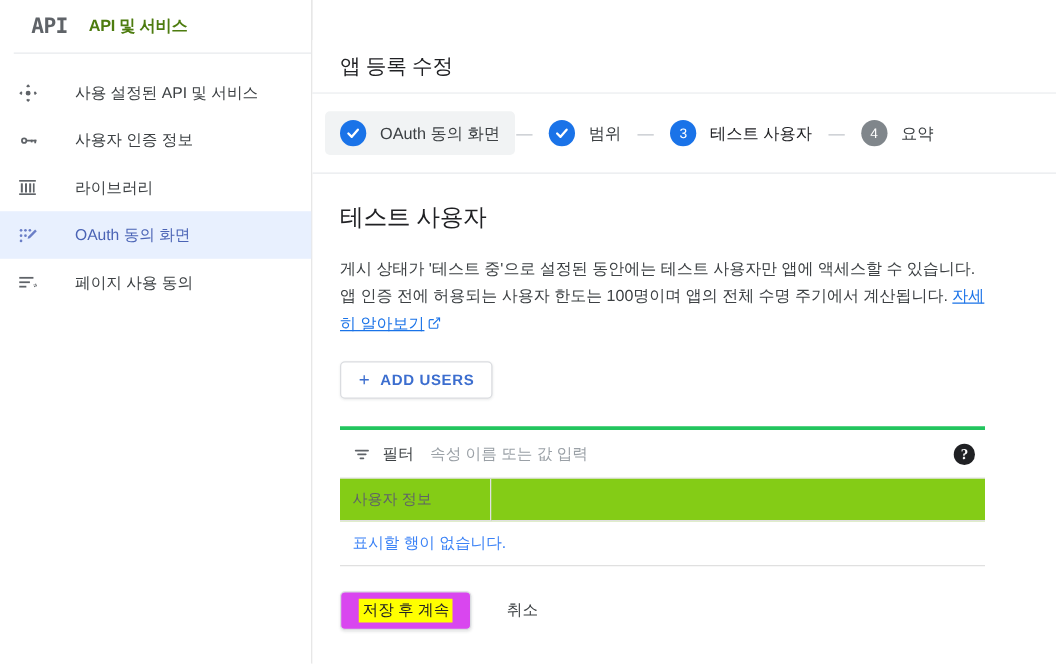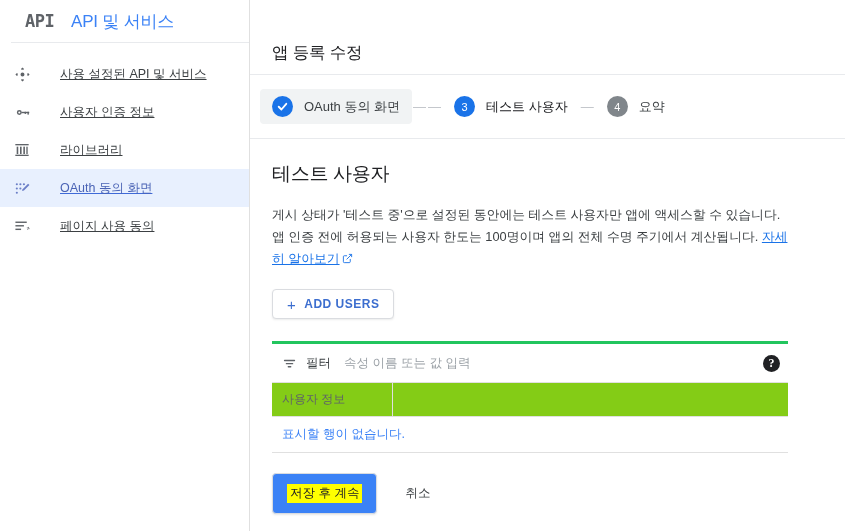--- a/index.html
+++ b/index.html
@@ -27,32 +27,31 @@
     border-bottom: 1px solid #e8eaed;
     margin-left: 11px;
   }
   .brand-logo {
     font-family: "DejaVu Sans Mono", "Liberation Mono", monospace;
     font-size: 17px; font-weight: 700; letter-spacing: -0.5px;
     color: #5f6368;
     width: 46px;
   }
   .brand-title {
-    font-size: 17px; color: #3b82f6; font-weight: 400;
+    font-size: 13px; color: #4d7c0f; font-weight: 700;
     letter-spacing: -0.2px;
   }
   .nav { padding-top: 12px; }
   .nav-item {
     display: flex; align-items: center;
     height: 38px;
     padding-left: 14px;
     color: #3c4043;
     font-size: 12.5px;
     cursor: pointer;
-    text-decoration: underline;
   }
   .nav-item.active { background: #e8f0fe; color: #3f6ad8; }
   .nav-item.active .nav-label { color: #4a63b5; }
   .nav-icon {
     width: 46px; flex: 0 0 46px;
     display: flex; align-items: center; justify-content: flex-start;
     color: #5f6368;
   }
   .nav-item.active .nav-icon { color: #6b7fc7; }
   .nav-label { white-space: nowrap; }
@@ -179,23 +178,23 @@
     border-bottom: 1px solid #e0e0e0;
   }
 
   
   .actions {
     margin-top: 20px;
     display: flex; align-items: center; gap: 12px;
   }
   .btn-save {
     position: relative;
-    height: 41px;
+    height: 31px;
     padding: 0 14px;
-    background: #3b82f6;
+    background: #d946ef;
     border: 1px solid #dadce0;
     border-radius: 4px;
     font-size: 12.5px;
     color: #3c4043;
     cursor: pointer;
     display: inline-flex; align-items: center;
     box-shadow: 0 1px 2px rgba(60,64,67,.12);
     font-family: inherit;
   }
   .btn-save .hl {
@@ -299,20 +298,28 @@
       <div class="step hovered">
         <span class="step-badge done">
           <svg class="check-svg" viewBox="0 0 24 24" fill="none" stroke="#ffffff" stroke-width="3.4" stroke-linecap="round" stroke-linejoin="round">
               <path d="M5 12.5l5 5L19 7"></path>
             </svg>
         </span>
         <span class="step-label">OAuth 동의 화면</span>
       </div>
       <span class="step-sep">—</span>
 
+      <div class="step">
+        <span class="step-badge done">
+          <svg class="check-svg" viewBox="0 0 24 24" fill="none" stroke="#ffffff" stroke-width="3.4" stroke-linecap="round" stroke-linejoin="round">
+              <path d="M5 12.5l5 5L19 7"></path>
+            </svg>
+        </span>
+        <span class="step-label">범위</span>
+      </div>
       <span class="step-sep">—</span>
 
       <div class="step current">
         <span class="step-badge current">3</span>
         <span class="step-label">테스트 사용자</span>
       </div>
       <span class="step-sep">—</span>
 
       <div class="step">
         <span class="step-badge todo">4</span>

